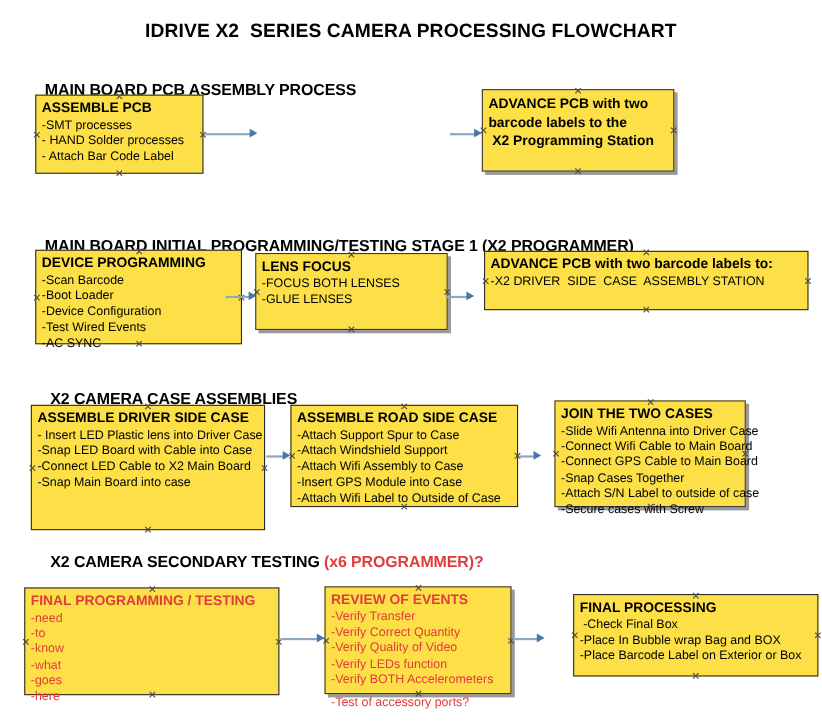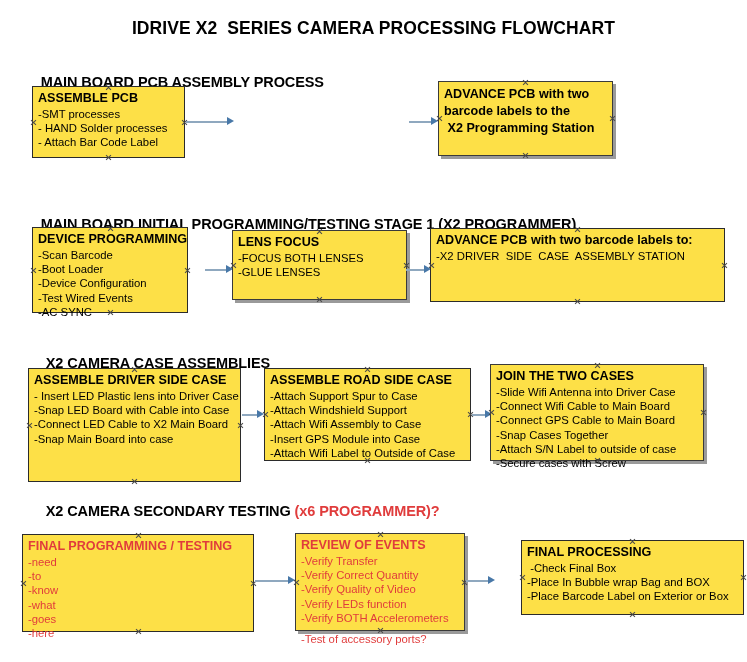--- a/index.html
+++ b/index.html
@@ -176,21 +176,21 @@
     <div class="handle" style="left:50%; top:0;"></div>
     <div class="handle" style="left:50%; top:100%;"></div>
     <div class="handle" style="left:0; top:50%;"></div>
     <div class="handle" style="left:100%; top:50%;"></div>
   </div>
 
   <div class="section-head" style="left:25px; top:200px;">
     <span>MAIN BOARD INITIAL PROGRAMMING/TESTING STAGE 1 (X2 PROGRAMMER)</span>
   </div>
 
-  <div class="node" style="left:32px; top:227px; width:156px; height:86px;">
+  <div class="node" style="left:32px; top:227px; width:188px; height:86px;">
     <div class="title">DEVICE PROGRAMMING</div>
     <div class="line">-Scan Barcode</div>
     <div class="line">-Boot Loader</div>
     <div class="line">-Device Configuration</div>
     <div class="line">-Test Wired Events</div>
     <div class="line">-AC SYNC</div>
     <div class="handle" style="left:50%; top:0;"></div>
     <div class="handle" style="left:50%; top:100%;"></div>
     <div class="handle" style="left:0; top:50%;"></div>
     <div class="handle" style="left:100%; top:50%;"></div>
@@ -209,21 +209,21 @@
     <div class="handle" style="left:50%; top:100%;"></div>
     <div class="handle" style="left:0; top:50%;"></div>
     <div class="handle" style="left:100%; top:50%;"></div>
   </div>
 
   <div class="arrow" style="left:406px; top:265px; width:25px;">
     <div class="shaft"></div>
     <div class="head"></div>
   </div>
 
-  <div class="node" style="left:430px; top:228px; width:295px; height:74px;">
+  <div class="node" style="left:440px; top:228px; width:295px; height:54px;">
     <div class="title">ADVANCE PCB with two barcode labels to:</div>
     <div class="line">-X2 DRIVER  SIDE  CASE  ASSEMBLY STATION</div>
     <div class="handle" style="left:50%; top:0;"></div>
     <div class="handle" style="left:50%; top:100%;"></div>
     <div class="handle" style="left:0; top:50%;"></div>
     <div class="handle" style="left:100%; top:50%;"></div>
   </div>
 
   <div class="section-head" style="left:30px; top:339px;">
     <span>X2 CAMERA CASE ASSEMBLIES</span>
@@ -257,21 +257,21 @@
     <div class="handle" style="left:50%; top:100%;"></div>
     <div class="handle" style="left:0; top:50%;"></div>
     <div class="handle" style="left:100%; top:50%;"></div>
   </div>
 
   <div class="arrow" style="left:472px; top:410px; width:20px;">
     <div class="shaft"></div>
     <div class="head"></div>
   </div>
 
-  <div class="node shadowed" style="left:490px; top:364px; width:214px; height:97px;">
+  <div class="node shadowed" style="left:504px; top:364px; width:174px; height:97px;">
     <div class="title">JOIN THE TWO CASES</div>
     <div class="line">-Slide Wifi Antenna into Driver Case</div>
     <div class="line">-Connect Wifi Cable to Main Board</div>
     <div class="line">-Connect GPS Cable to Main Board</div>
     <div class="line">-Snap Cases Together</div>
     <div class="line">-Attach S/N Label to outside of case</div>
     <div class="line">-Secure cases with Screw</div>
     <div class="handle" style="left:50%; top:0;"></div>
     <div class="handle" style="left:50%; top:100%;"></div>
     <div class="handle" style="left:0; top:50%;"></div>

